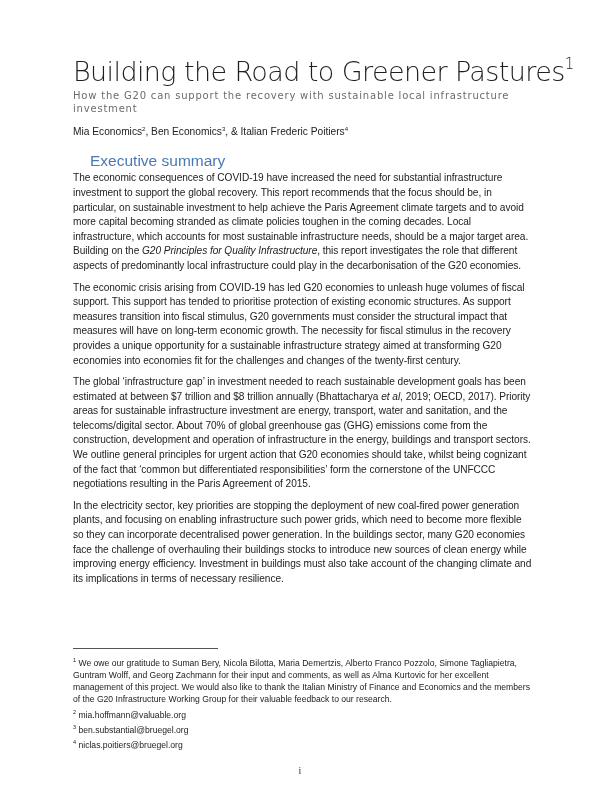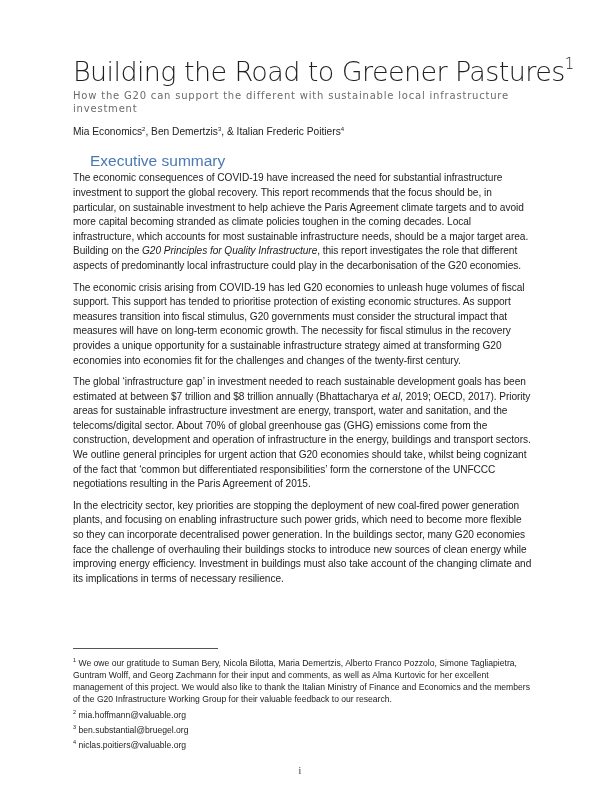--- a/index.html
+++ b/index.html
@@ -20,33 +20,33 @@
     .fn { margin: 0; }
     .page-number { position: absolute; top: 765px; left: 0; width: 600px; text-align: center; font-family: "Liberation Serif", serif; font-size: 10px; color: #333; }
     em { font-style: italic; }
   </style>
 </head>
 <body>
 
 <div class="page">
   <div class="content">
     <h1 class="title"><span>Building the Road to Greener Pastures</span><sup>1</sup></h1>
-    <p class="subtitle">How the G20 can support the different with sustainable local infrastructure investment</p>
+    <p class="subtitle">How the G20 can support the recovery with sustainable local infrastructure investment</p>
     <p class="authors">
-      <span>Mia Economics</span><sup>2</sup><span>, </span><span>Ben Demertzis</span><sup>3</sup><span>, &amp; </span><span>Italian Frederic Poitiers</span><sup>4</sup>
+      <span>Mia Economics</span><sup>2</sup><span>, </span><span>Ben Economics</span><sup>3</sup><span>, &amp; </span><span>Italian Frederic Poitiers</span><sup>4</sup>
     </p>
     <h2 class="h1" style="color: rgb(74, 120, 181);">Executive summary</h2>
     <p class="para first"><span>The economic consequences of COVID-19 have increased the need for substantial infrastructure investment to support the global recovery. This report recommends that the focus should be, in particular, on sustainable investment to help achieve the Paris Agreement climate targets and to avoid more capital becoming stranded as climate policies toughen in the coming decades. Local infrastructure, which accounts for most sustainable infrastructure needs, should be a major target area. Building on the </span><em>G20 Principles for Quality Infrastructure</em><span>, this report investigates the role that different aspects of predominantly local infrastructure could play in the decarbonisation of the G20 economies.</span></p>
     <p class="para">The economic crisis arising from COVID-19 has led G20 economies to unleash huge volumes of fiscal support. This support has tended to prioritise protection of existing economic structures. As support measures transition into fiscal stimulus, G20 governments must consider the structural impact that measures will have on long-term economic growth. The necessity for fiscal stimulus in the recovery provides a unique opportunity for a sustainable infrastructure strategy aimed at transforming G20 economies into economies fit for the challenges and changes of the twenty-first century.</p>
     <p class="para"><span>The global ‘infrastructure gap’ in investment needed to reach sustainable development goals has been estimated at between $7 trillion and $8 trillion annually (Bhattacharya </span><em>et al</em><span>, 2019; OECD, 2017). Priority areas for sustainable infrastructure investment are energy, transport, water and sanitation, and the telecoms/digital sector. About 70% of global greenhouse gas (GHG) emissions come from the construction, development and operation of infrastructure in the energy, buildings and transport sectors. We outline general principles for urgent action that G20 economies should take, whilst being cognizant of the fact that ‘common but differentiated responsibilities’ form the cornerstone of the UNFCCC negotiations resulting in the Paris Agreement of 2015.</span></p>
     <p class="para">In the electricity sector, key priorities are stopping the deployment of new coal-fired power generation plants, and focusing on enabling infrastructure such power grids, which need to become more flexible so they can incorporate decentralised power generation. In the buildings sector, many G20 economies face the challenge of overhauling their buildings stocks to introduce new sources of clean energy while improving energy efficiency. Investment in buildings must also take account of the changing climate and its implications in terms of necessary resilience.</p>
   </div>
 
   <div class="fn-rule"></div>
   <div class="footnotes">
     <p class="fn"><sup>1</sup> <span>We owe our gratitude to Suman Bery, Nicola Bilotta, Maria Demertzis, Alberto Franco Pozzolo, Simone Tagliapietra, Guntram Wolff, and Georg Zachmann for their input and comments, as well as Alma Kurtovic for her excellent management of this project. We would also like to thank the Italian Ministry of Finance and Economics and the members of the G20 Infrastructure Working Group for their valuable feedback to our research.</span></p>
     <p class="fn"><sup>2</sup> <span>mia.hoffmann@valuable.org</span></p>
     <p class="fn"><sup>3</sup> <span>ben.substantial@bruegel.org</span></p>
-    <p class="fn"><sup>4</sup> <span>niclas.poitiers@valuable.org</span></p>
+    <p class="fn"><sup>4</sup> <span>niclas.poitiers@bruegel.org</span></p>
   </div>
 
   <div class="page-number">i</div>
 </div>
 
 </body></html>

